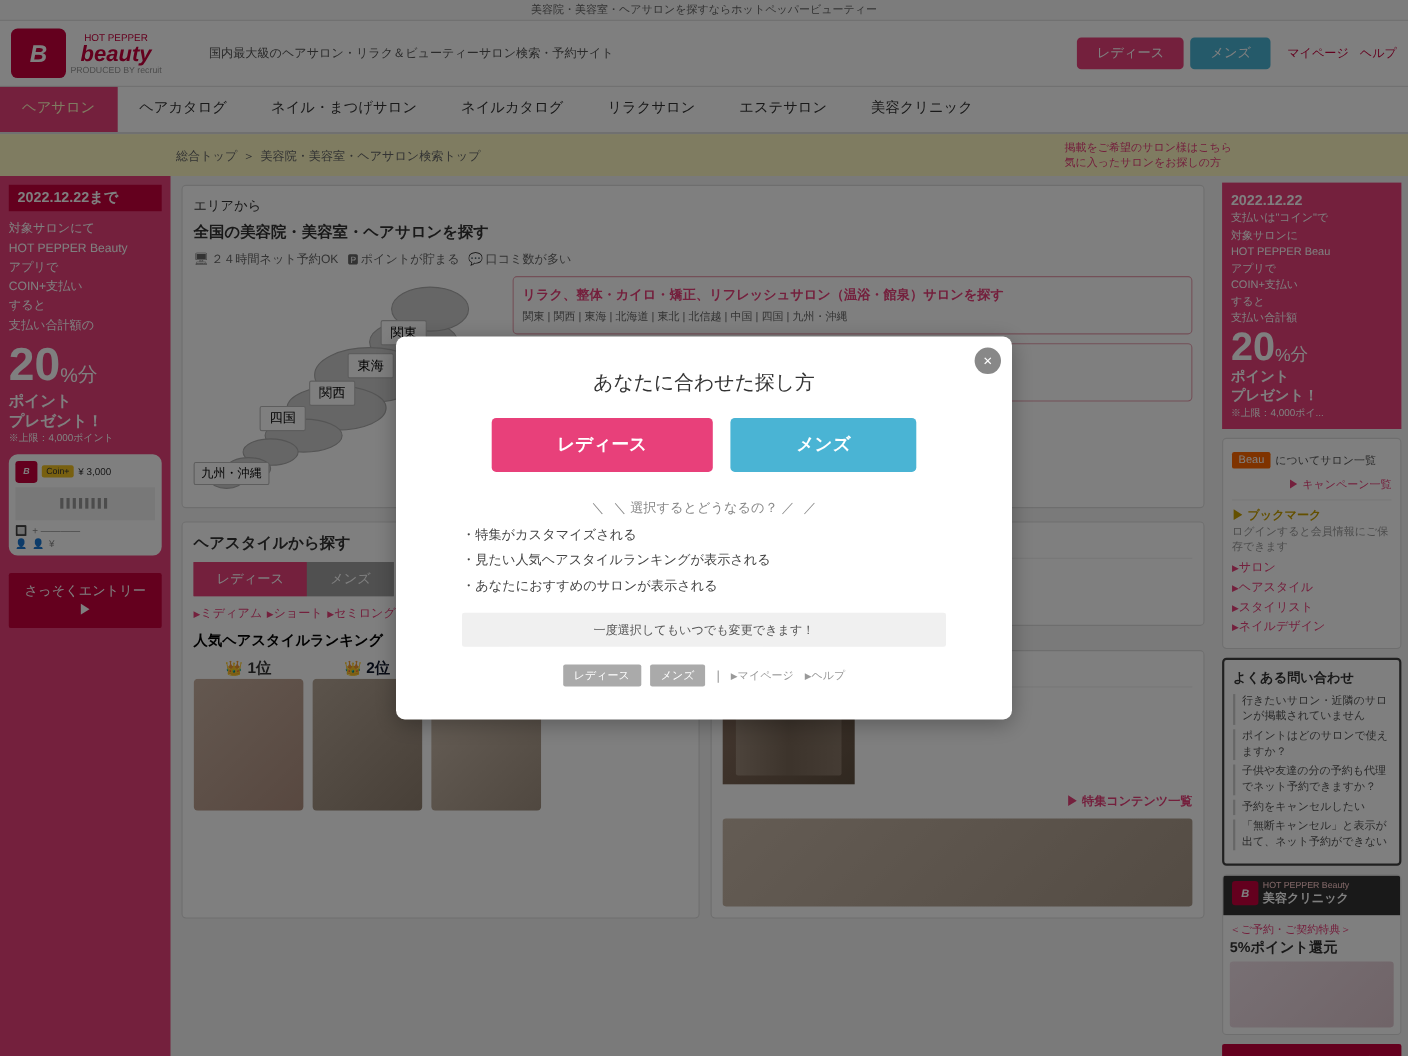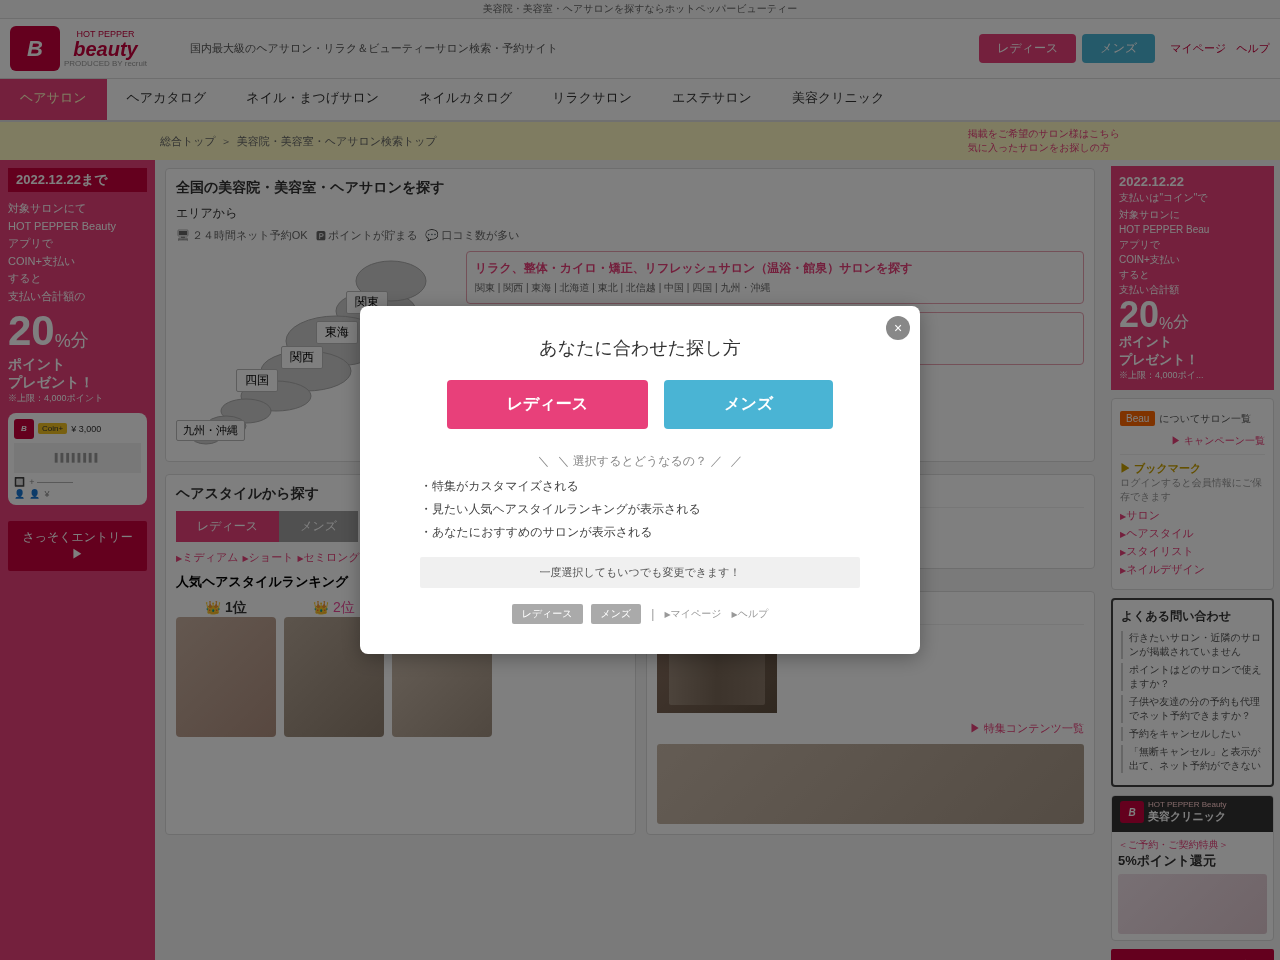--- a/index.html
+++ b/index.html
@@ -103,21 +103,21 @@
     .news-section { background: #fff; border: 1px solid #ddd; border-radius: 4px; padding: 10px; margin-bottom: 12px; }
     .news-title { font-size: 13px; font-weight: bold; color: #333; margin-bottom: 8px; padding-bottom: 4px; border-bottom: 1px solid #eee; }
     .news-item { font-size: 11px; color: #e8407a; margin-bottom: 6px; cursor: pointer; }
     .news-item::before { content: '▶'; font-size: 8px; margin-right: 4px; }
 
     
     .editorial-section { background: #fff; border: 1px solid #ddd; border-radius: 4px; padding: 10px; margin-bottom: 12px; }
     .editorial-title { font-size: 13px; font-weight: bold; color: #333; margin-bottom: 8px; padding-bottom: 4px; border-bottom: 1px solid #eee; }
     .editorial-item { display: flex; gap: 8px; margin-bottom: 8px; }
     .editorial-img { width: 120px; height: 80px; background: linear-gradient(135deg, #c8a898, #a08070); border-radius: 3px; flex-shrink: 0; }
-    .editorial-more { color: #e8407a; font-size: 11px; text-align: right; cursor: pointer; }
+    .editorial-more { color: #e8407a; font-size: 11px; text-align: right; cursor: pointer; font-weight: bold; }
 
     
     .modal-overlay { position: fixed; top: 0; left: 0; width: 100%; height: 100%; background: rgba(0,0,0,0.5); z-index: 1000; display: flex; align-items: center; justify-content: center; }
     .modal { background: #fff; border-radius: 8px; padding: 30px; width: 560px; position: relative; box-shadow: 0 4px 20px rgba(0,0,0,0.3); }
     .modal-close { position: absolute; top: 10px; right: 10px; background: #888; color: #fff; border: none; width: 24px; height: 24px; border-radius: 50%; cursor: pointer; font-size: 14px; display: flex; align-items: center; justify-content: center; }
     .modal-title { text-align: center; font-size: 18px; color: #333; margin-bottom: 20px; font-weight: normal; }
     .modal-gender-btns { display: flex; gap: 16px; justify-content: center; margin-bottom: 24px; }
     .modal-btn-ladies { background: #e8407a; color: #fff; border: none; padding: 14px 60px; border-radius: 4px; font-size: 16px; cursor: pointer; font-weight: bold; }
     .modal-btn-mens { background: #4ab4d4; color: #fff; border: none; padding: 14px 60px; border-radius: 4px; font-size: 16px; cursor: pointer; font-weight: bold; }
     .modal-benefits { padding: 0 30px; margin-bottom: 16px; }
@@ -236,24 +236,24 @@
         <span>👤</span>
         <span>¥</span>
       </div>
     </div>
     <button class="entry-btn">さっそくエントリー ▶</button>
   </div>
 
   <div class="center-content">
 
     <div class="map-section">
+      <div style="font-size:12px;color:#333;margin-bottom:6px;">エリアから</div>
       <div style="font-size:14px;font-weight:bold;color:#333;margin-bottom:8px;">
         <span>全国の美容</span>院・美容室・ヘアサロンを探す
       </div>
-      <div style="font-size:12px;color:#333;margin-bottom:6px;">エリアから</div>
       <div style="display:flex;gap:8px;margin-bottom:8px;">
         <span style="font-size:11px;color:#666;display:flex;align-items:center;gap:2px;">
           <span>🖥</span>２４時間ネット予約OK
         </span>
         <span style="font-size:11px;color:#666;display:flex;align-items:center;gap:2px;">
           <span>🅿</span>ポイントが貯まる
         </span>
         <span style="font-size:11px;color:#666;display:flex;align-items:center;gap:2px;">
           <span>💬</span>口コミ数が多い
         </span>
@@ -338,21 +338,21 @@
           <span class="ranking-update">毎週木曜日更新</span>
         </div>
         <div class="ranking-items">
           <div class="rank-item">
             <div style="font-size:13px;color:#c8a000;">👑 <span style="font-size:14px;font-weight:bold;color:#333;">1位</span></div>
             <div class="rank-img">
               <div style="width:100%;height:100%;background:linear-gradient(135deg,#c8b0a0,#b09080);"></div>
             </div>
           </div>
           <div class="rank-item">
-            <div style="font-size:13px;color:#c8a000;">👑 <span style="font-size:14px;font-weight:normal;color:#ec4899;">2位</span></div>
+            <div style="font-size:13px;color:#c8a000;">👑 <span style="font-size:14px;font-weight:bold;color:#0f172a;">2位</span></div>
             <div class="rank-img">
               <div style="width:100%;height:100%;background:linear-gradient(135deg,#b8a898,#908070);"></div>
             </div>
           </div>
           <div class="rank-item">
             <div style="font-size:13px;color:#c8a000;">👑 <span style="font-size:14px;font-weight:bold;color:#333;">3位</span></div>
             <div class="rank-img">
               <div style="width:100%;height:100%;background:linear-gradient(135deg,#d0c0b0,#a09080);"></div>
             </div>
           </div>

